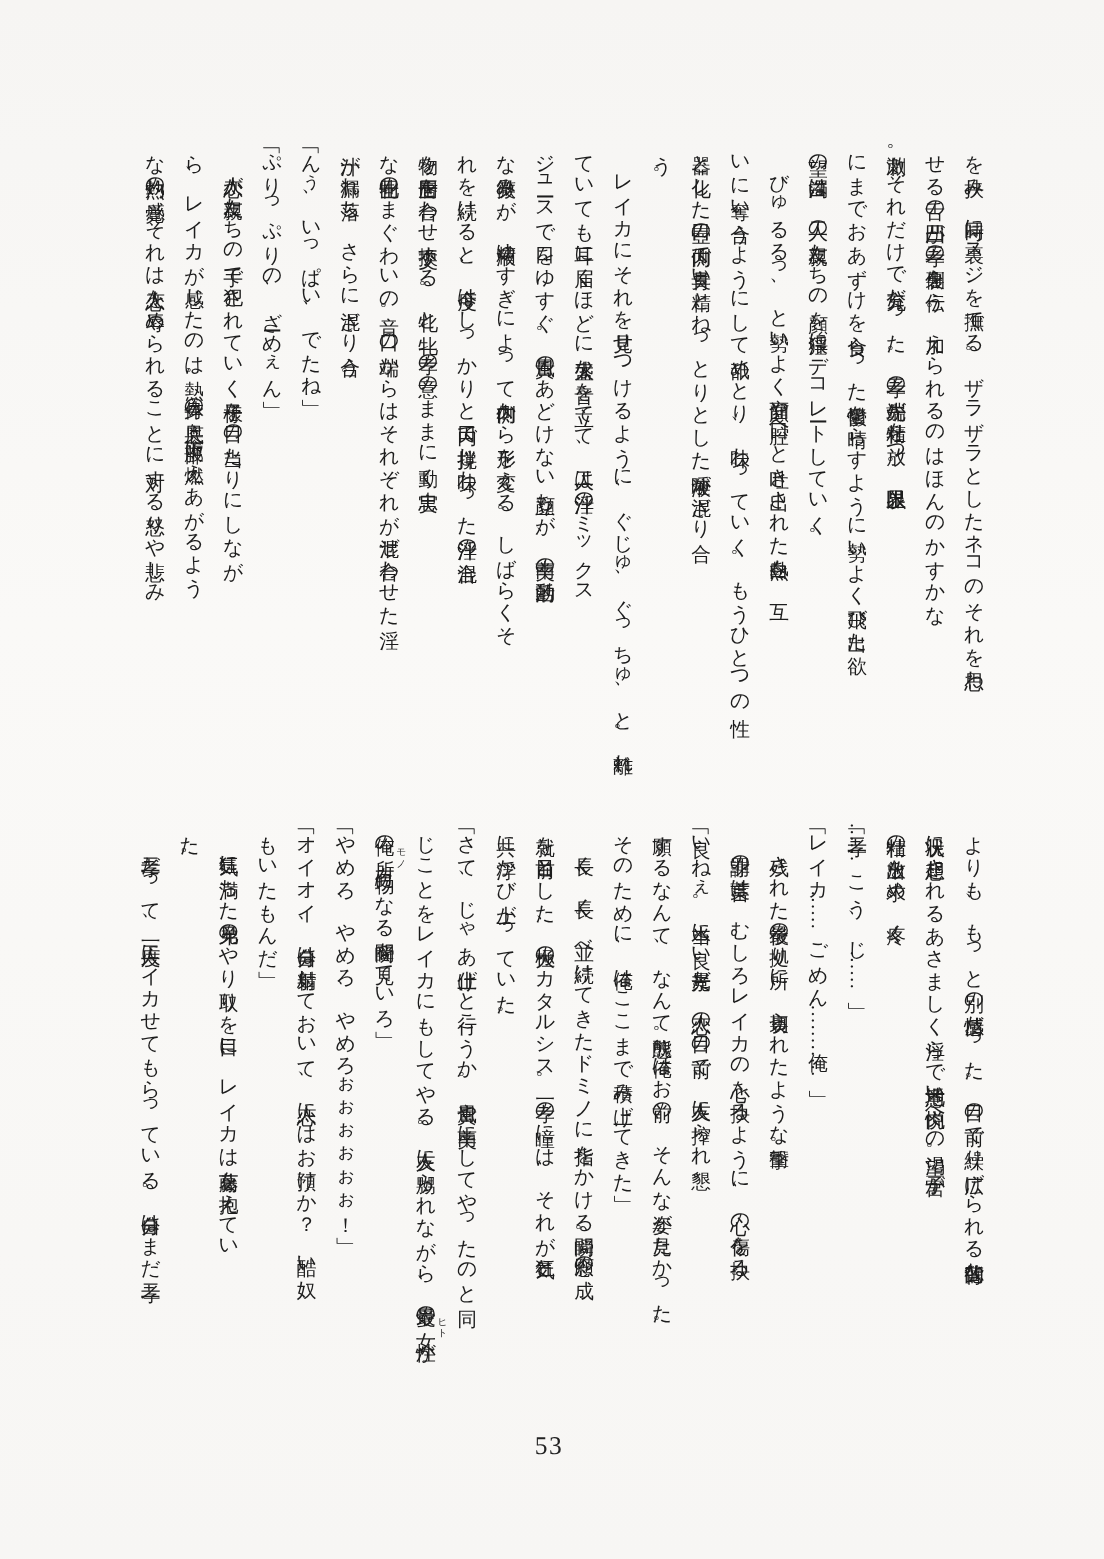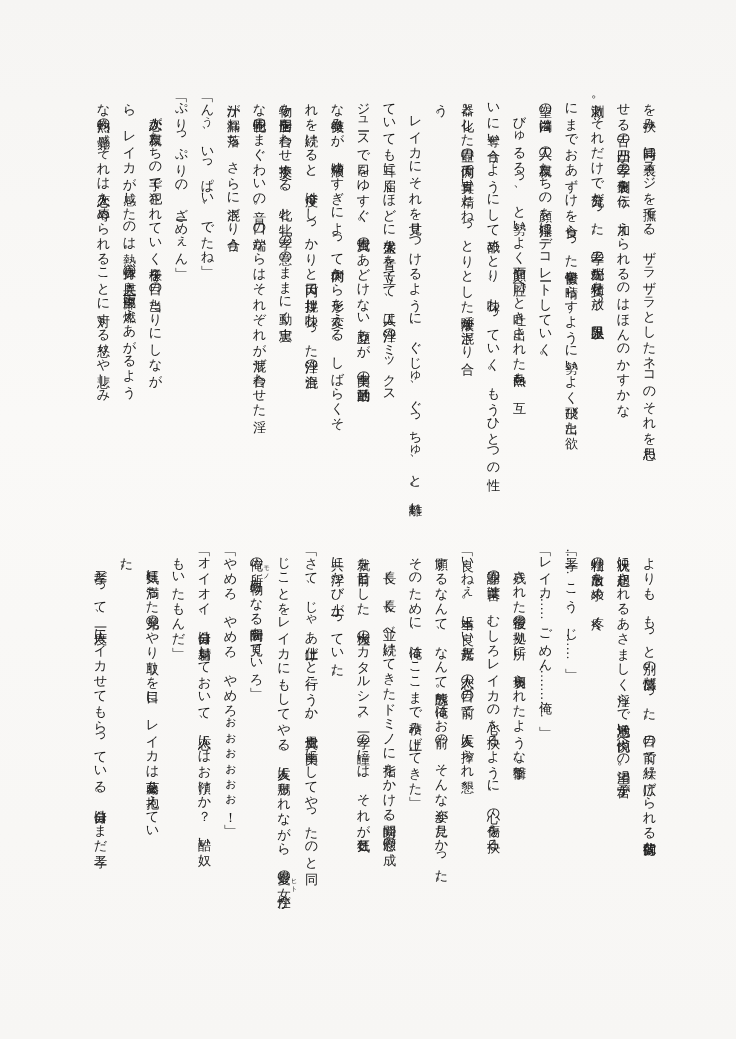--- a/index.html
+++ b/index.html
@@ -105,14 +105,15 @@
     <div class="col"><span>じことをレイカにもしてやる。友人に嬲られながら、最愛の</span><ruby><span>女性</span><rt>ヒト</rt></ruby><span>が</span></div>
     <div class="col"><span>俺の</span><ruby><span>所有物</span><rt>モノ</rt></ruby><span>になる瞬間を見ていろ」</span></div>
     <div class="col">「やめろ、やめろ、やめろぉぉぉぉぉぉ！」</div>
     <div class="col">「オイオイ、自分は射精しておいて、恋人にはお預けか？　酷い奴</div>
     <div class="col">もいたもんだ」</div>
     <div class="col">　狂気に満ちた兄弟のやり取りを目に、レイカは葛藤を抱えてい</div>
     <div class="col">た。</div>
     <div class="col">　孝二だって、一度二人にイカせてもらっている。自分はまだ孝二</div>
   </div>
 
+  <div class="page-number">53</div>
 
 </div>
 
 </body></html>

